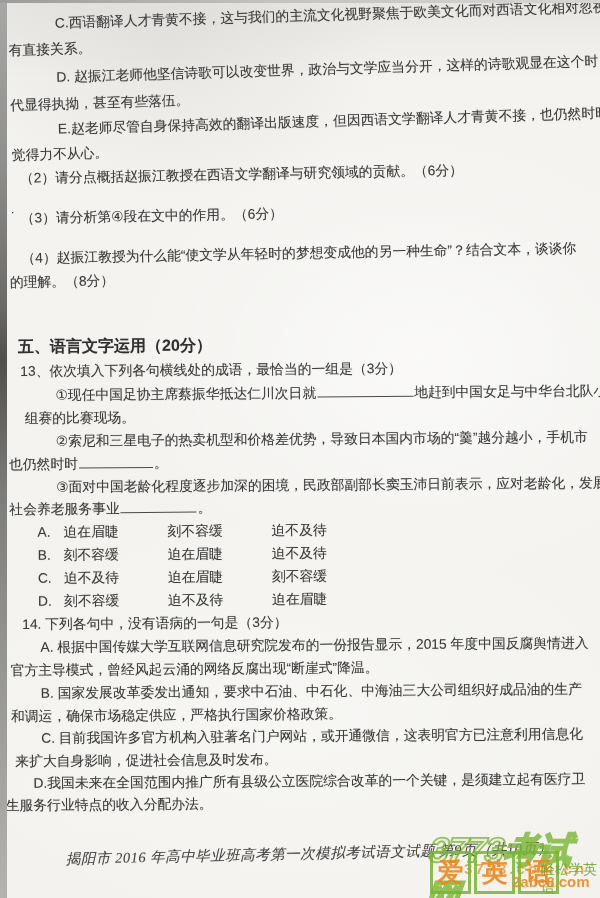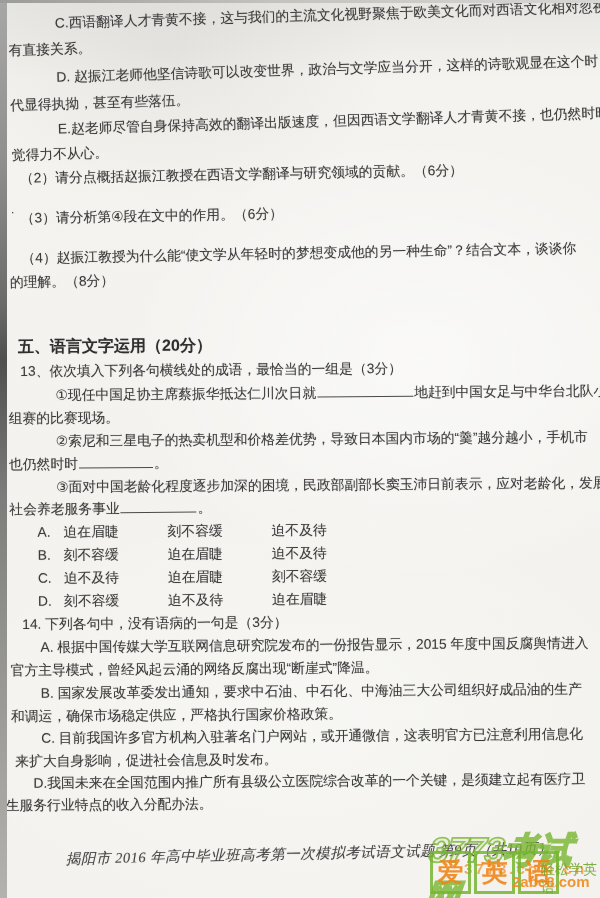--- a/index.html
+++ b/index.html
@@ -74,21 +74,21 @@
     <div class="ln" style="left:20px;top:250px">（4）赵振江教授为什么能“使文学从年轻时的梦想变成他的另一种生命”？结合文本，谈谈你</div>
     <div class="ln" style="left:8px;top:274px">的理解。（8分）</div>
   </div>
 
   <div class="blk" id="blk-main">
     <div class="ln bold h16" style="left:18px;top:337px">五、语言文字运用（20分）</div>
 
     <div class="ln" style="left:20px;top:363px">13、依次填入下列各句横线处的成语，最恰当的一组是（3分）</div>
 
     <div class="ln" style="left:55px;top:387px"><span>①现任中国足协主席蔡振华抵达仁川次日就</span><span class="blank" style="width:96px"></span><span>地赶到中国女足与中华台北队小</span></div>
-    <div class="ln" style="left:8px;top:410px">组赛的比赛现场。</div>
+    <div class="ln" style="left:24px;top:410px">组赛的比赛现场。</div>
 
     <div class="ln" style="left:55px;top:433px">②索尼和三星电子的热卖机型和价格差优势，导致日本国内市场的“羹”越分越小，手机市</div>
     <div class="ln" style="left:8px;top:456px"><span>也仍然时时</span><span class="blank" style="width:74px"></span><span>。</span></div>
 
     <div class="ln" style="left:55px;top:479px">③面对中国老龄化程度逐步加深的困境，民政部副部长窦玉沛日前表示，应对老龄化，发展</div>
     <div class="ln" style="left:8px;top:501px"><span>社会养老服务事业</span><span class="blank" style="width:76px"></span><span>。</span></div>
 
     <div class="ln" style="left:36px;top:524px"><span class="opt-label">A.</span><span class="term">迫在眉睫</span><span class="term">刻不容缓</span><span class="term">迫不及待</span></div>
     <div class="ln" style="left:36px;top:547px"><span class="opt-label">B.</span><span class="term">刻不容缓</span><span class="term">迫在眉睫</span><span class="term">迫不及待</span></div>
     <div class="ln" style="left:36px;top:570px"><span class="opt-label">C.</span><span class="term">迫不及待</span><span class="term">迫在眉睫</span><span class="term">刻不容缓</span></div>

